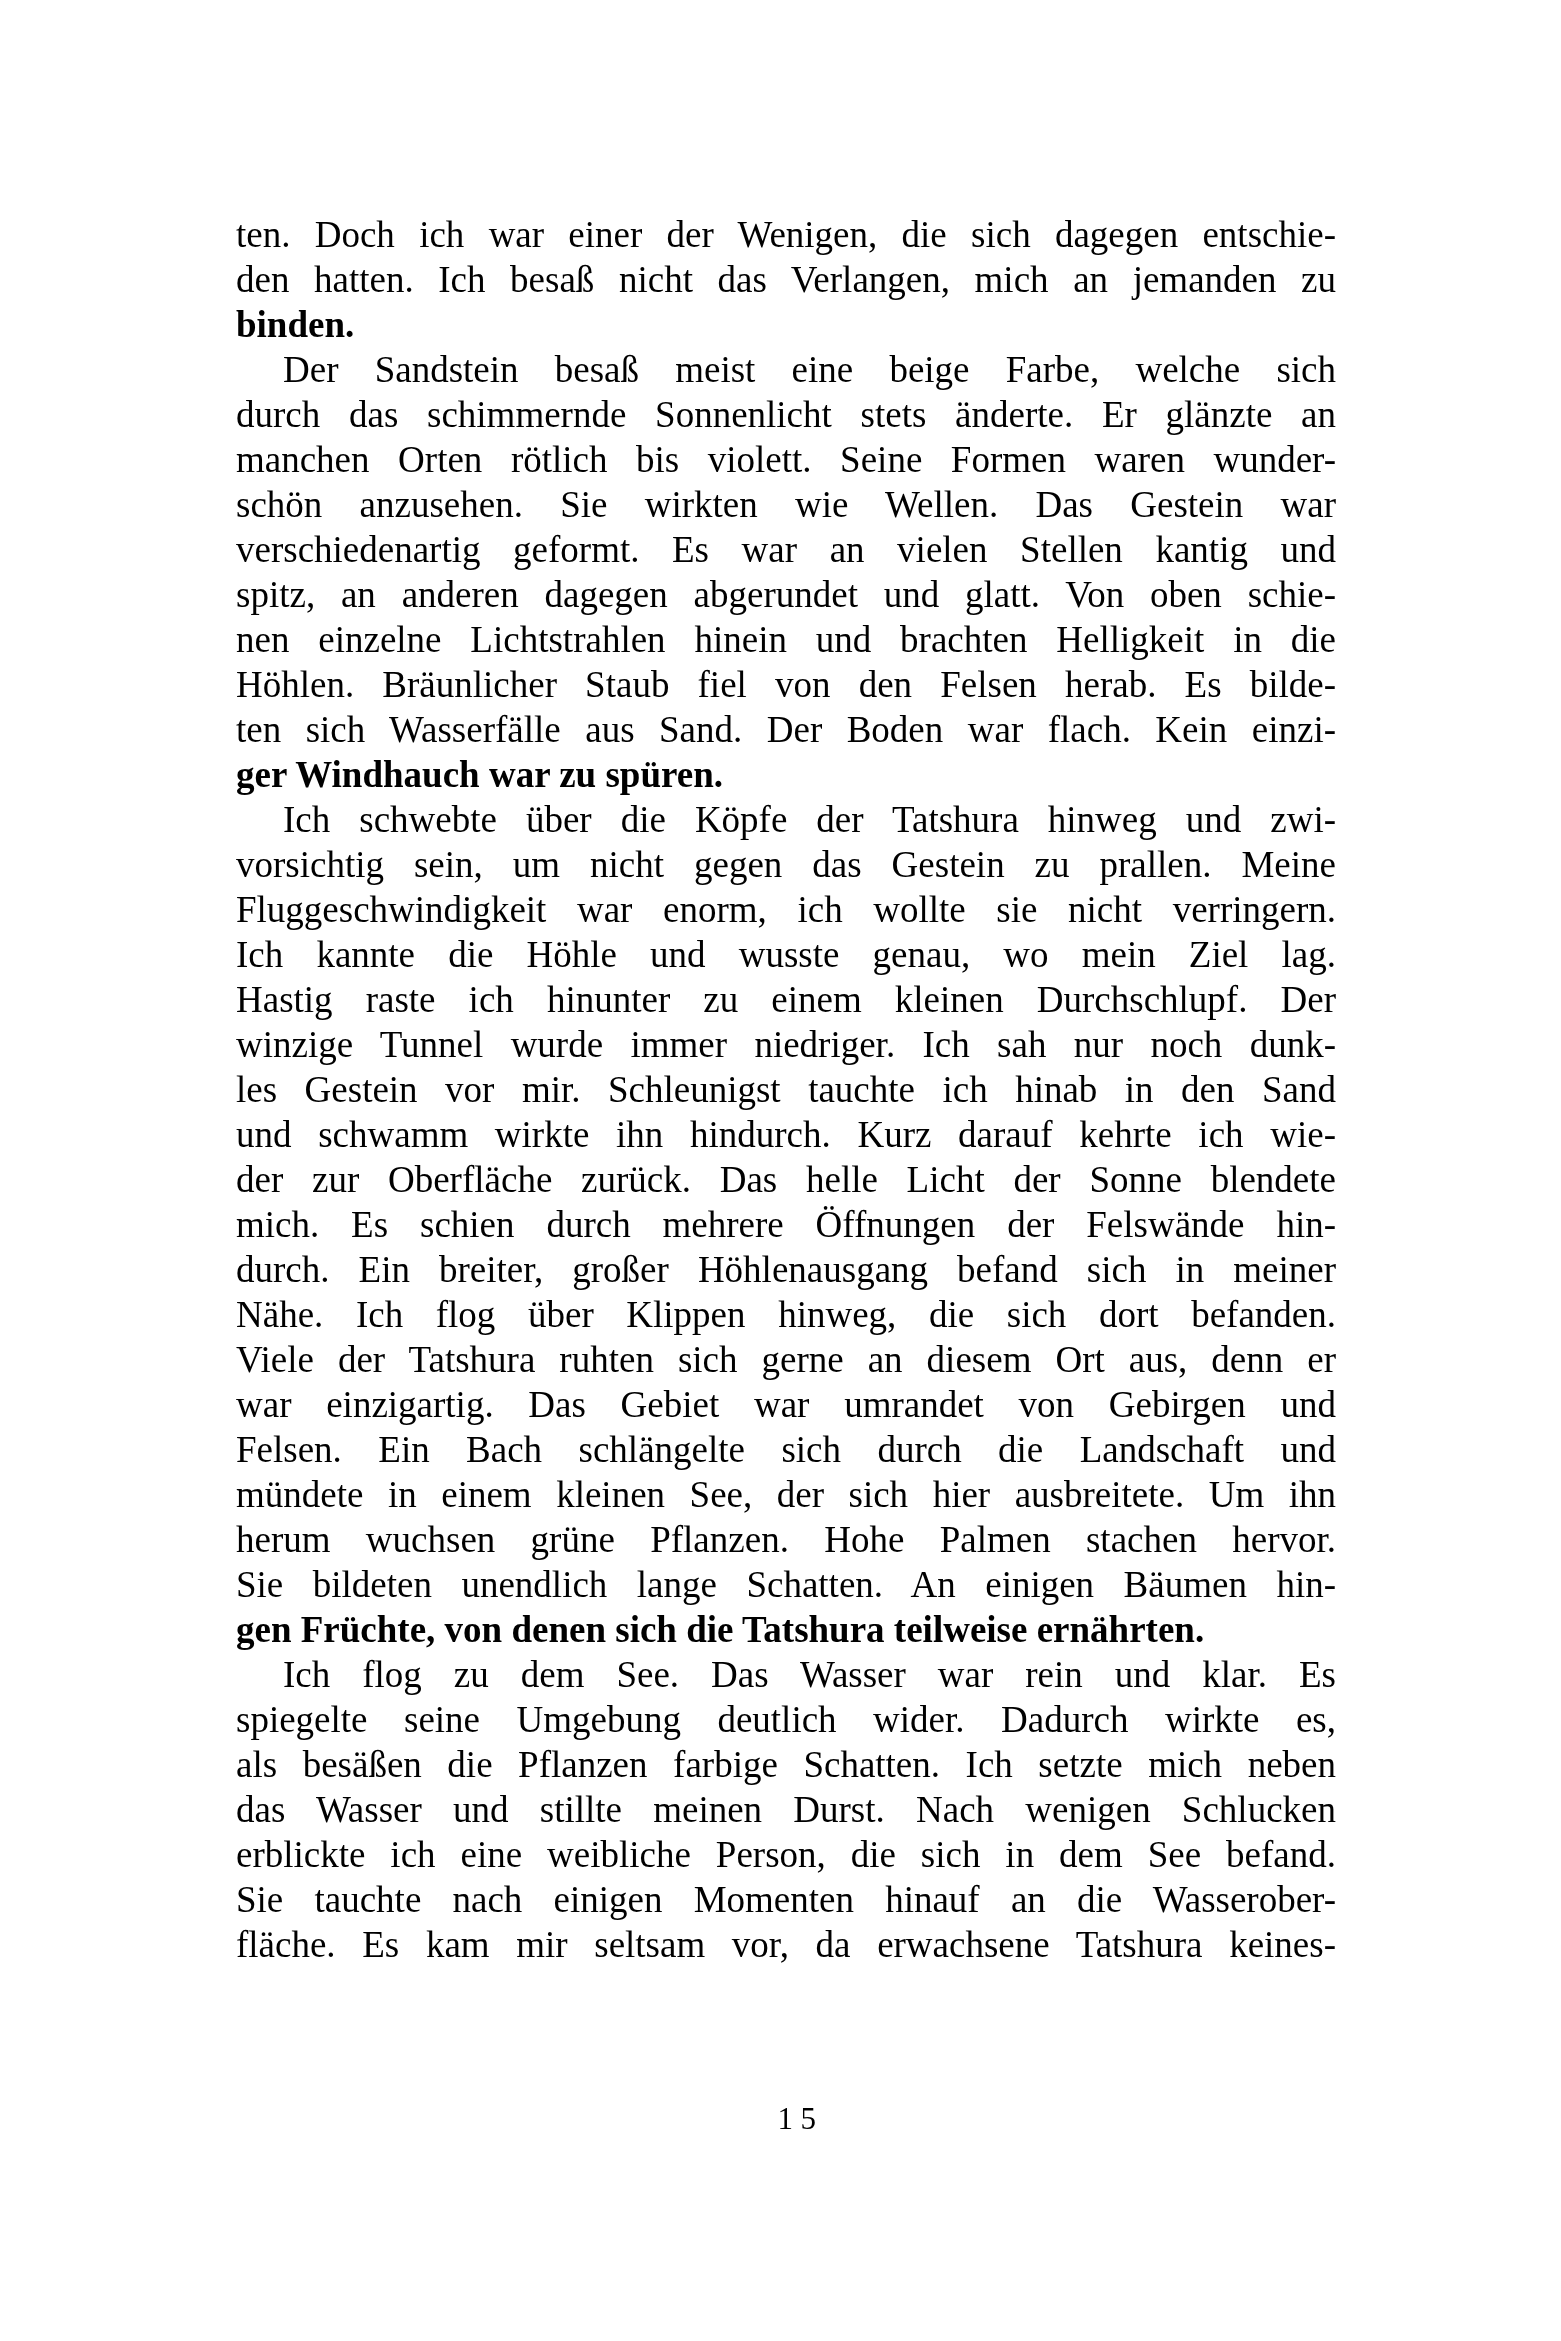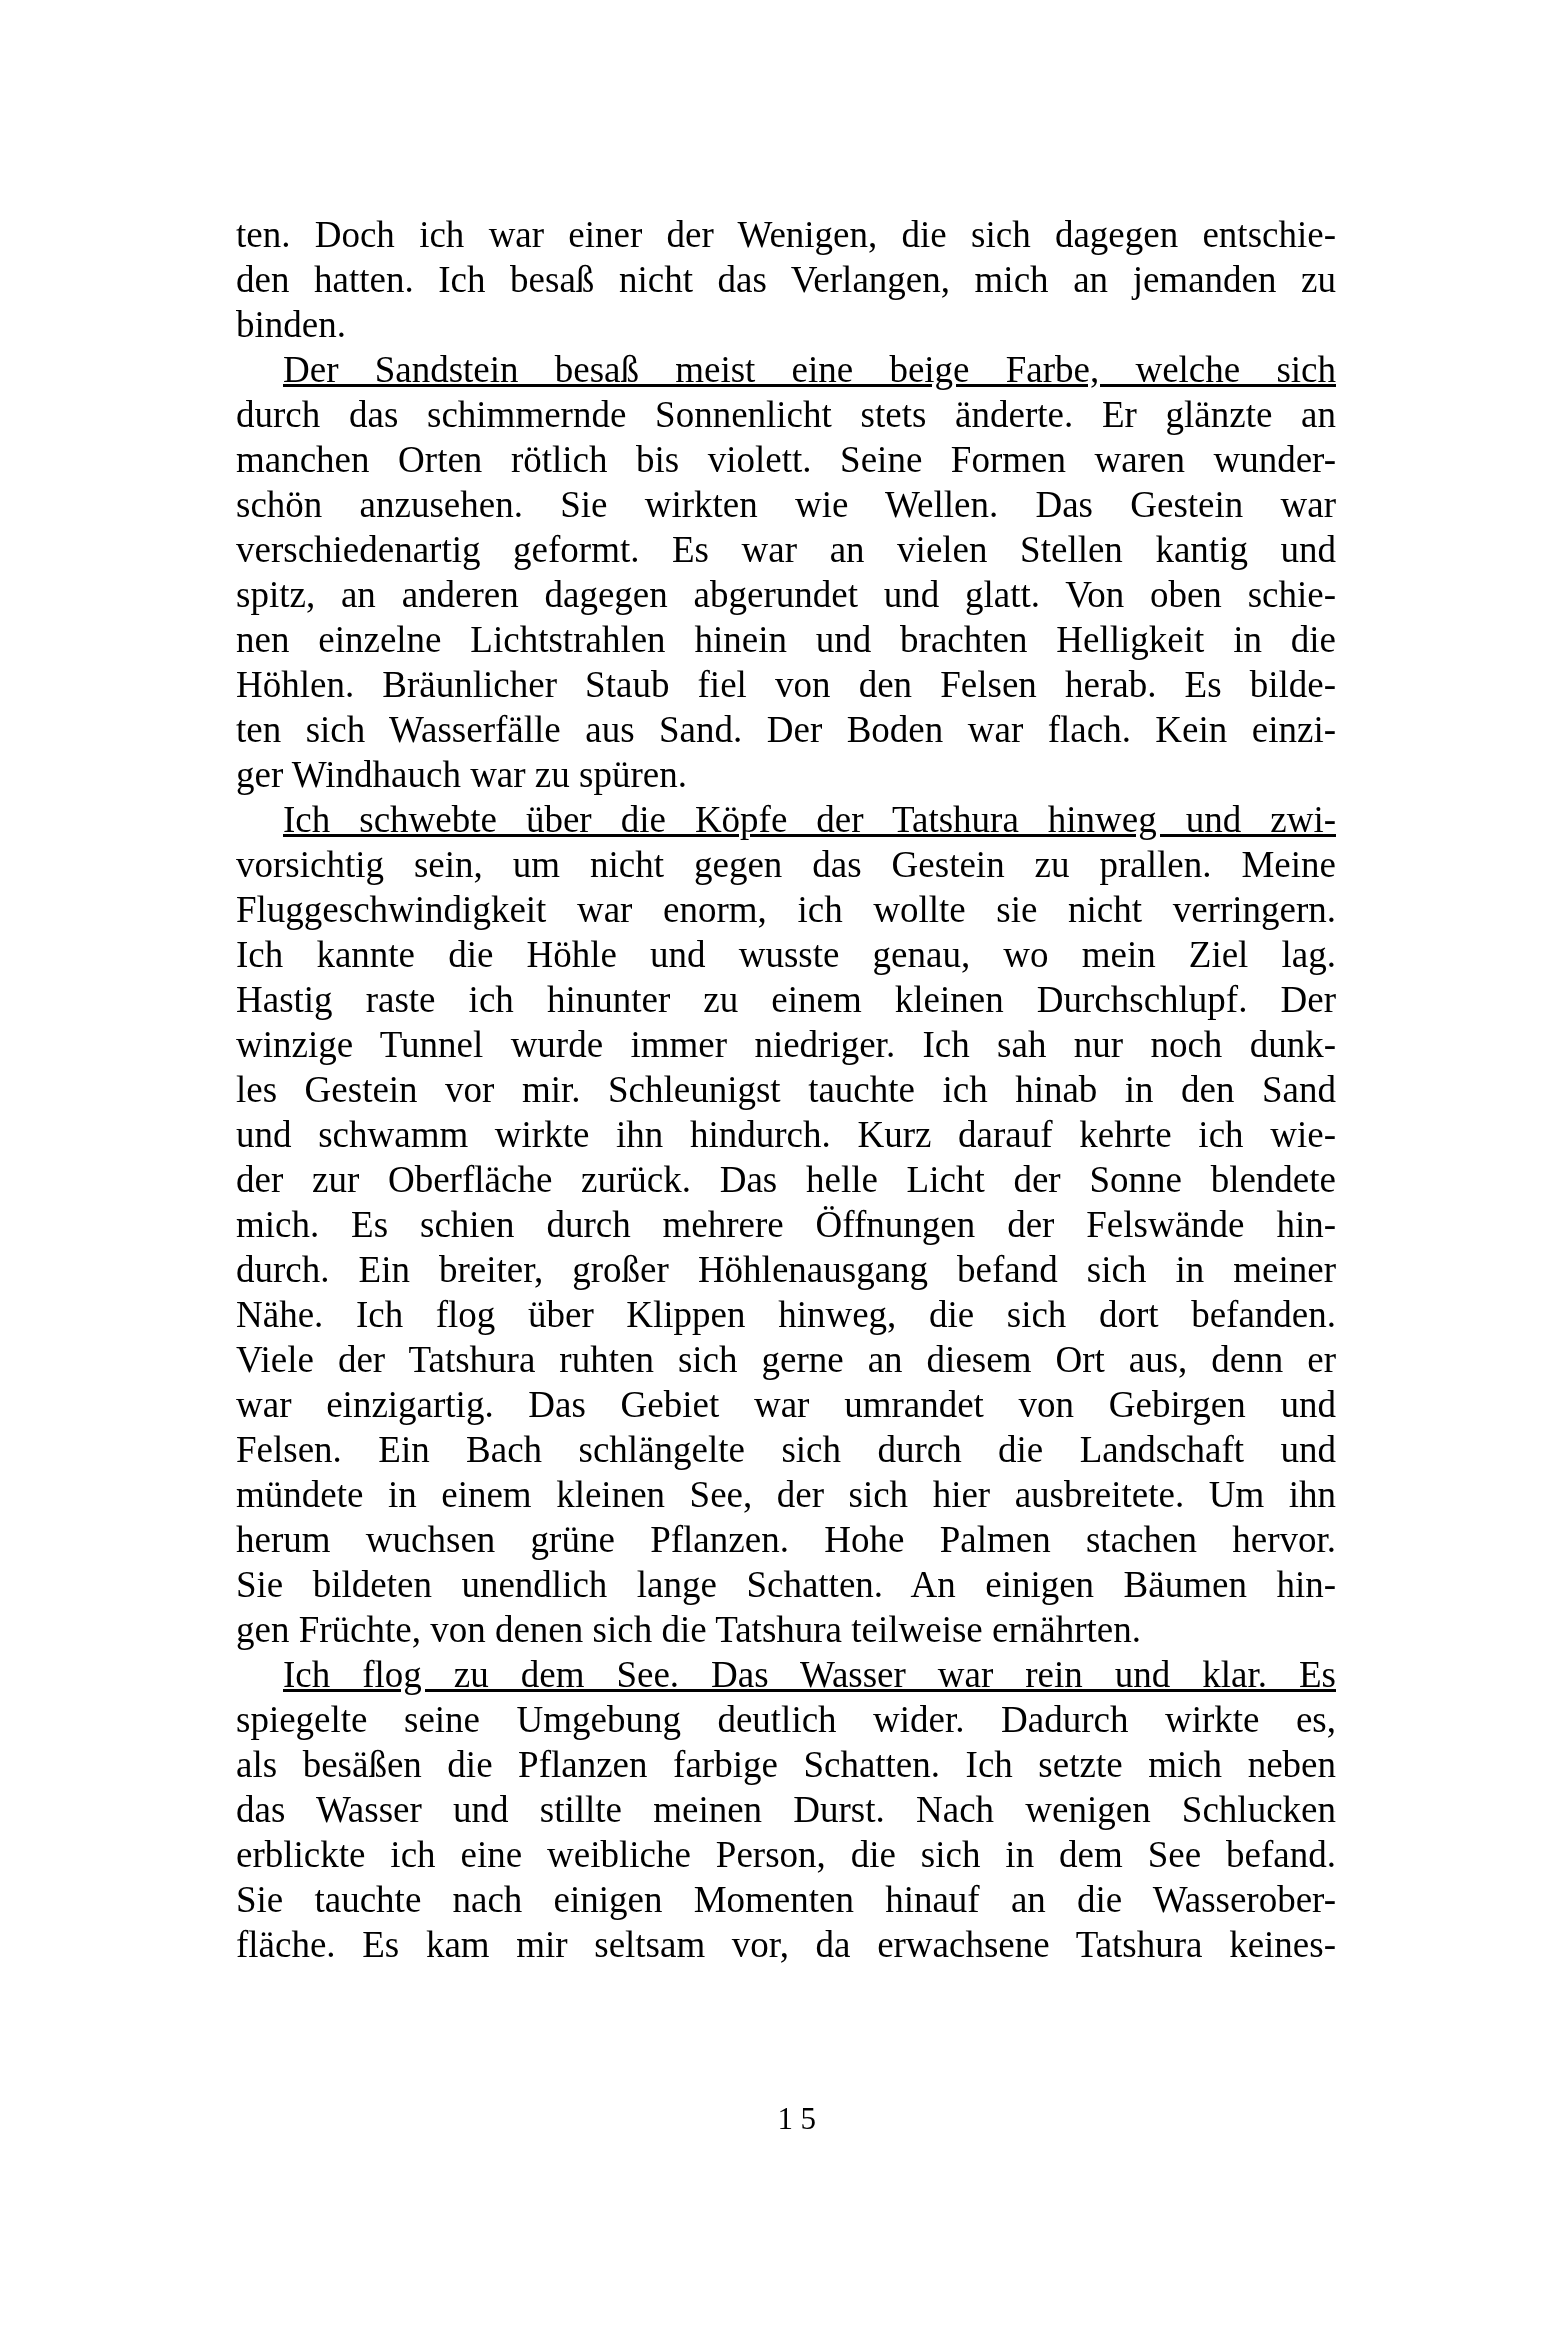--- a/index.html
+++ b/index.html
@@ -36,24 +36,24 @@
   }
   .line {
     width: 100%;
     text-align: justify;
     text-align-last: justify;
     white-space: normal;
   }
   .line.endline {
     text-align: center;
     text-align-last: left;
+    font-weight: bold;
   }
   .line.indent {
     text-indent: 47px;
-    text-decoration: underline;
   }
   .page-number {
     position: absolute;
     top: 2100px;
     left: 0;
     width: 1561px;
     text-align: center;
     font-size: 31px;
     line-height: 38px;
     letter-spacing: 7.6px;

